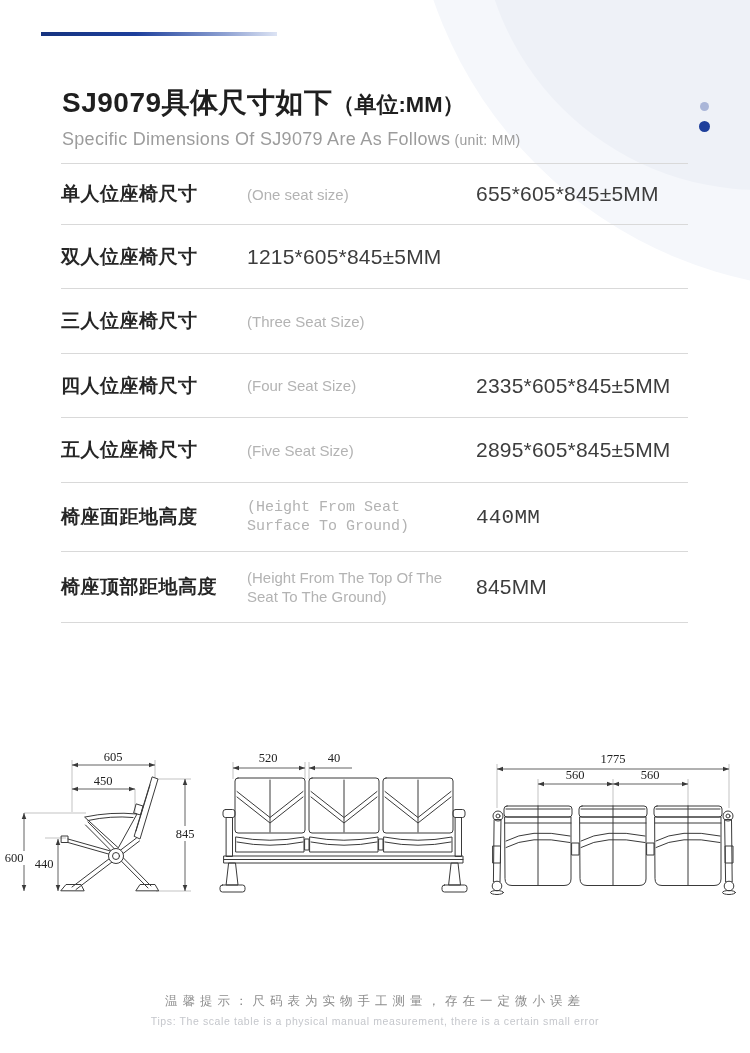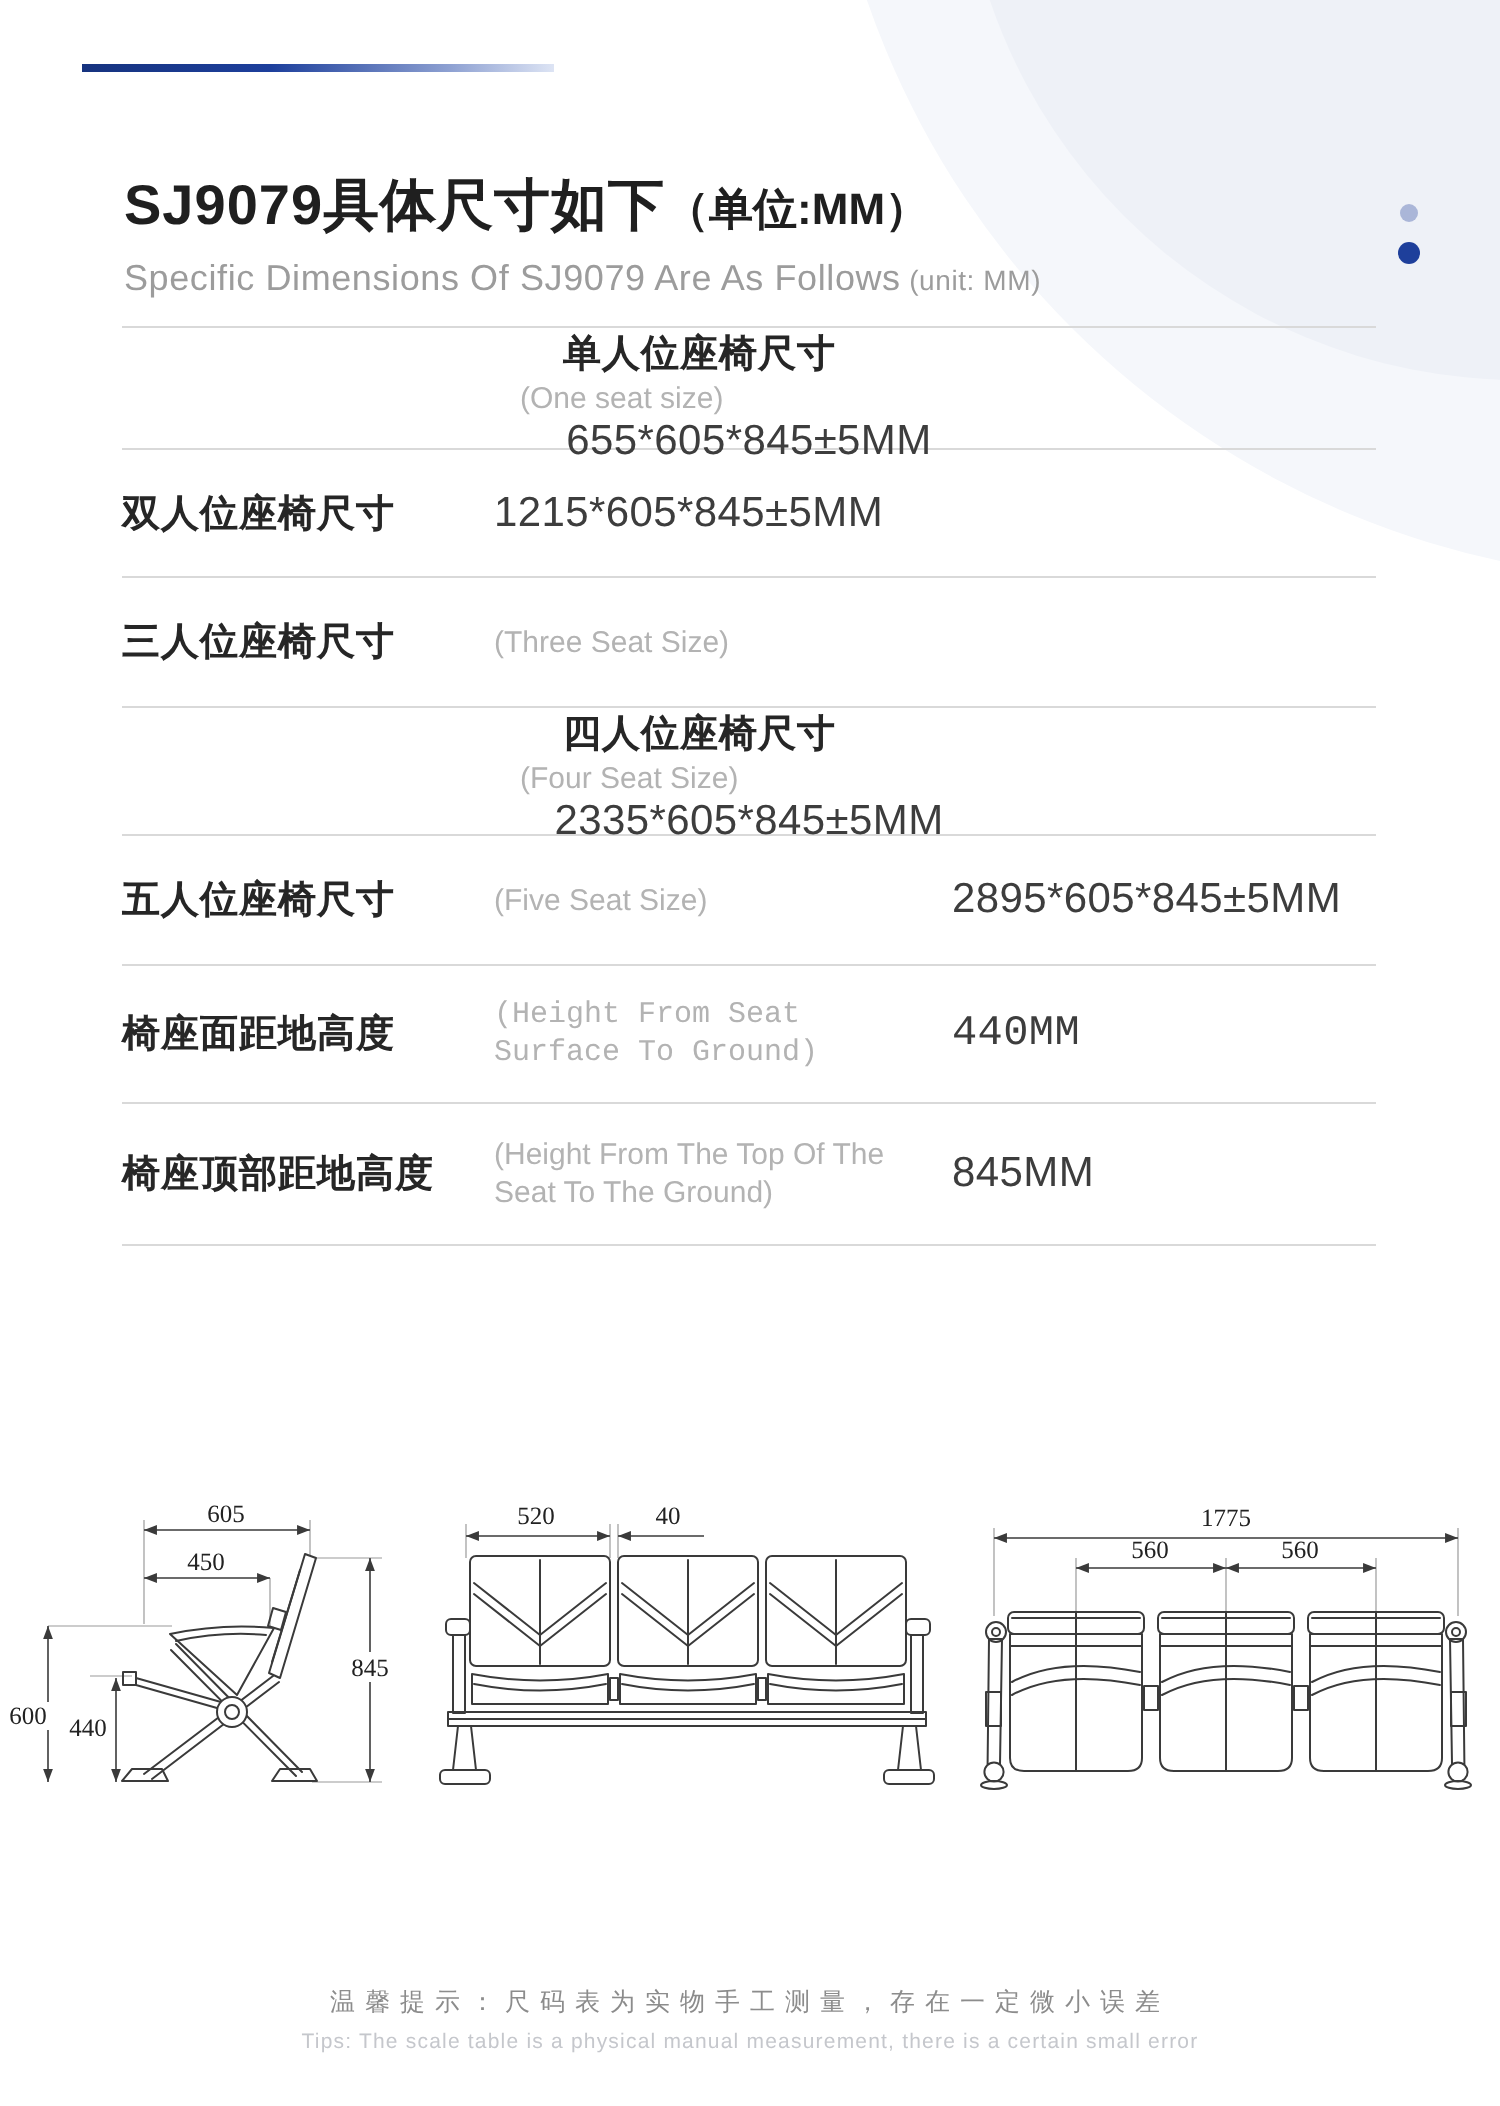--- a/index.html
+++ b/index.html
@@ -27,24 +27,24 @@
   }
   .subtitle .unit{font-size:14px;}
   .title-dots{position:absolute;left:697px;top:102px;width:14px;}
   .dot-light{width:9px;height:9px;border-radius:50%;background:#aab6d8;margin:0 auto;}
   .dot-dark{width:11px;height:11px;border-radius:50%;background:#1e3f9b;margin:10px auto 0;}
   .spec-table{
     position:absolute;left:61px;top:163px;width:627px;
     border-top:1px solid #d9d9d9;
   }
   .spec-row{display:flex;align-items:center;border-bottom:1px solid #d9d9d9;}
-  .spec-row:nth-child(1){height:60px;flex-direction:column;}
+  .spec-row:nth-child(1){height:60px;}
   .spec-row:nth-child(2){height:63px;}
   .spec-row:nth-child(3){height:64px;}
-  .spec-row:nth-child(4){height:63px;flex-direction:column;}
+  .spec-row:nth-child(4){height:63px;}
   .spec-row:nth-child(5){height:64px;}
   .spec-row:nth-child(6){height:68px;font-family:Liberation Mono, monospace;}
   .spec-row:nth-child(7){height:70px;}
   .c-zh{width:186px;flex:none;font-size:19px;font-weight:bold;color:#262626;letter-spacing:0.5px;}
   .c-en{width:229px;flex:none;font-size:15px;color:#b3b3b3;line-height:19px;padding-right:23px;box-sizing:border-box;}
   .c-val{flex:1;font-size:21px;color:#3d3d3d;letter-spacing:0.2px;white-space:nowrap;}
   .drawings{position:absolute;left:0;top:740px;width:750px;height:170px;}
   .drawings svg{display:block;}
   .ln{fill:none;stroke:#3a3a3a;stroke-width:1;stroke-linejoin:round;stroke-linecap:round;}
   .lnf{fill:#ffffff;stroke:#3a3a3a;stroke-width:1;stroke-linejoin:round;}

